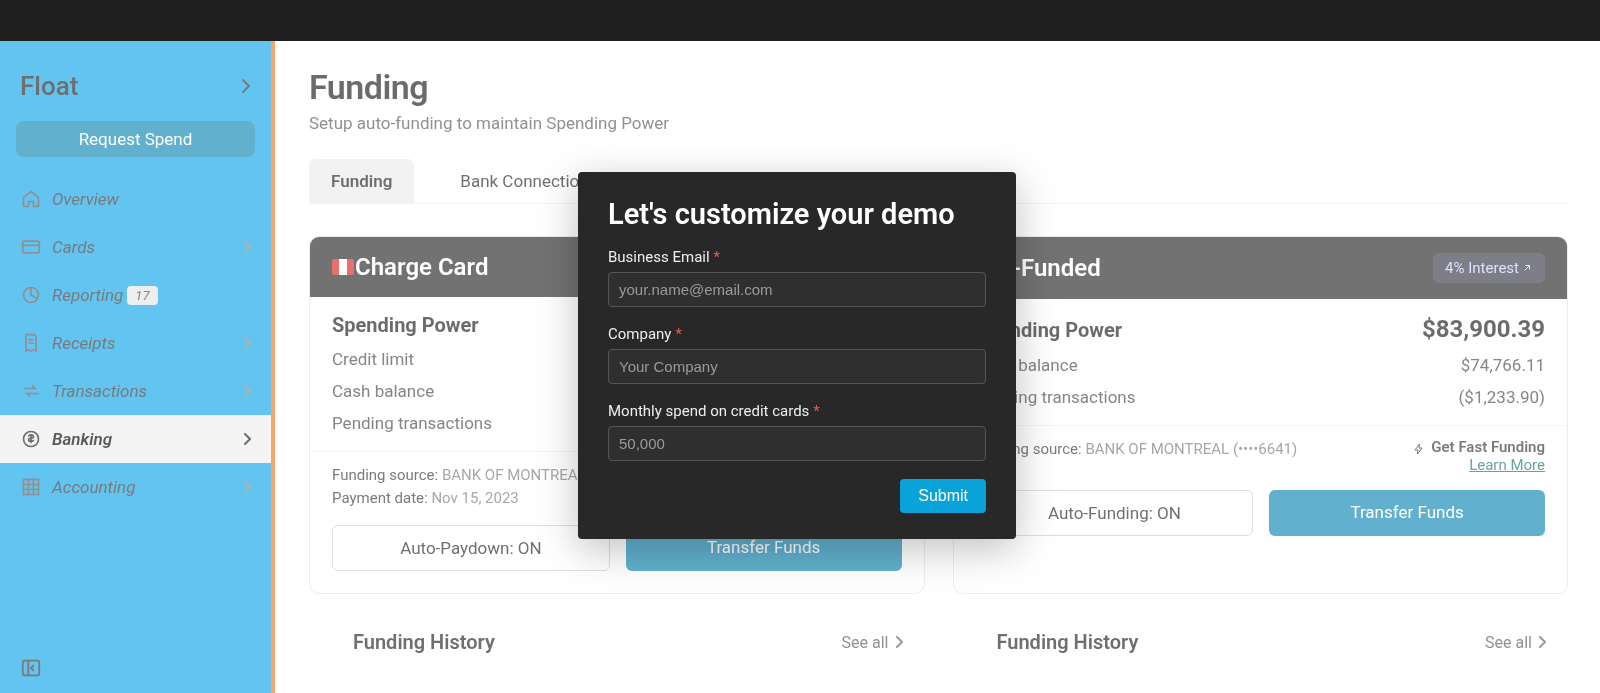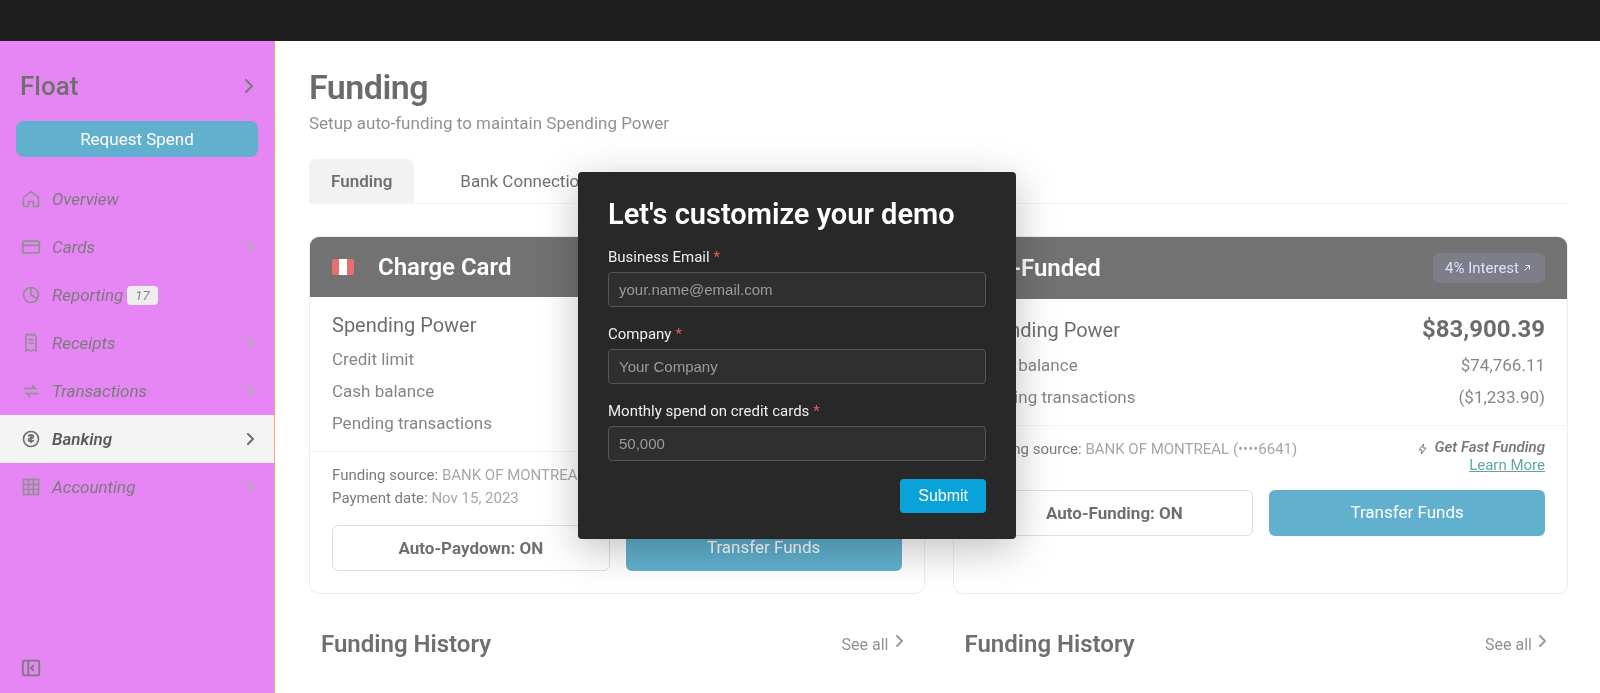--- a/index.html
+++ b/index.html
@@ -1,59 +1,59 @@
 <!DOCTYPE html>
 <html><head>
 <meta charset="utf-8">
 <style>
   * { box-sizing: border-box; margin: 0; padding: 0; }
   html, body { width: 1600px; height: 693px; font-family: -apple-system, BlinkMacSystemFont, "Segoe UI", Roboto, Helvetica, Arial, sans-serif; background: #fff; overflow: hidden; }
   .topbar { height: 41px; width: 100%; background: #1e1e1e; }
   .app { display: flex; height: calc(693px - 41px); }
-  .sidebar { width: 275px; background: #d946ef; border-right: 1px solid #f97316; padding-top: 20px; display: flex; flex-direction: column; }
+  .sidebar { width: 275px; background: #0ea5e9; border-right: 4px solid #f97316; padding-top: 20px; display: flex; flex-direction: column; }
   .brand-row { display: flex; align-items: center; justify-content: space-between; padding: 10px 20px 12px 20px; font-size: 26px; font-weight: 500; color: #222; cursor: pointer; }
   .request-btn { margin: 8px 16px 18px 16px; background: #0d86b3; color: #fff; text-align: center; padding: 8px 0; border-radius: 8px; font-size: 17px; cursor: pointer; }
   .nav { display: flex; flex-direction: column; }
   .nav-item { display: flex; align-items: center; padding: 13px 20px; font-size: 17px; color: #333; cursor: pointer; font-style: italic; }
   .nav-item.active { background: #efefef; font-weight: 600; color: #000; }
   .nav-item .icon { width: 22px; height: 22px; margin-right: 10px; display: inline-flex; align-items: center; justify-content: center; flex-shrink: 0; }
   .nav-item .spacer { flex: 1; }
   .badge { background: #e5e5e5; color: #444; font-size: 13px; padding: 2px 8px; border-radius: 4px; margin-left: 4px; }
   .collapse-icon { margin: 10px 20px 14px 20px; cursor: pointer; }
   .main { flex: 1; padding: 26px 32px 0 34px; overflow: hidden; background: #fff; }
   .page-title { font-size: 34px; font-weight: 600; color: #1c1c1c; letter-spacing: -0.5px; }
   .page-sub { font-size: 17px; color: #555; margin-top: 6px; }
   .tabs { margin-top: 26px; display: flex; gap: 24px; border-bottom: 1px solid #eee; }
   .tab { padding: 12px 22px; font-size: 17px; color: #222; cursor: pointer; border-radius: 6px 6px 0 0; }
   .tab.active { background: #ececec; font-weight: 600; }
   .cards-row { display: flex; gap: 28px; margin-top: 32px; }
   .card { flex: 1; border: 1px solid #e3e3e3; border-radius: 10px; overflow: hidden; background: #fff; }
   .card-header { background: #272727; color: #fff; padding: 16px 22px; display: flex; align-items: center; justify-content: space-between; }
-  .card-title { font-size: 24px; font-weight: 600; display: flex; align-items: center; gap: 24px; }
+  .card-title { font-size: 24px; font-weight: 600; display: flex; align-items: center; gap: 1px; }
   .flag { width: 22px; height: 16px; background: #d22; position: relative; border-radius: 2px; }
   .flag::before { content: ""; position: absolute; left: 7px; top: 0; width: 8px; height: 16px; background: #fff; }
   .interest-pill { background: #3a3a4a; color: #cfd3ff; font-size: 15px; padding: 6px 12px; border-radius: 6px; display: flex; align-items: center; gap: 2px; cursor: pointer; }
   .card-body { padding: 16px 22px 18px 22px; }
   .sp-row { display: flex; justify-content: space-between; align-items: baseline; }
-  .sp-label { font-size: 20px; font-weight: 400; color: #1c1c1c; }
+  .sp-label { font-size: 20px; font-weight: 700; color: #1c1c1c; }
   .sp-value { font-size: 24px; font-weight: 700; color: #1c1c1c; }
   .line { display: flex; justify-content: space-between; font-size: 17px; color: #444; margin-top: 12px; }
   .footer-band { border-top: 1px solid #eee; padding: 12px 22px 16px 22px; display: flex; justify-content: space-between; align-items: flex-start; font-size: 15px; color: #333; }
   .footer-band .left { line-height: 1.5; }
   .footer-band .right { text-align: right; }
-  .footer-band .fast { font-style: italic; font-weight: 600; display:flex; align-items:flex-end; gap:6px; justify-content:flex-end;}
+  .footer-band .fast { font-weight: 600; display:flex; align-items:flex-end; gap:6px; justify-content:flex-end;}
   .footer-band .learn { text-decoration: underline; color: #0f766e; cursor:pointer;}
   .btn-row { display: flex; gap: 16px; padding: 0 22px 22px 22px; }
   .btn-secondary, .btn-primary { flex: 1; text-align: center; padding: 12px 0; border-radius: 6px; font-size: 17px; cursor: pointer; }
-  .btn-secondary { background: #fff; border: 1px solid #ccc; color: #222; font-weight: bold; }
+  .btn-secondary { background: #fff; border: 1px solid #ccc; color: #222; }
   .btn-primary { background: #0d86b3; color: #fff; }
   .history-row { display: flex; gap: 28px; margin-top: 18px; padding-bottom: 10px;}
   .history { flex: 1; padding: 18px 22px 0 12px; display: flex; justify-content: space-between; align-items: center; }
-  .history h3 { font-size: 24px; font-weight: 600; color: #222; }
-  .see-all { display: flex; gap: 6px; color: #555; font-size: 16px; cursor: pointer; }
+  .history h3 { font-size: 20px; font-weight: 600; color: #222; margin-left: 32px; }
+  .see-all { display: flex; align-items: center; gap: 6px; color: #555; font-size: 16px; cursor: pointer; }
   .overlay { position: fixed; inset: 0; top: 41px; background: rgba(255,255,255,0.35); }
   .modal { position: fixed; left: 578px; top: 172px; width: 438px; background: #282828; color: #fff; border-radius: 4px; padding: 26px 30px 26px 30px; box-shadow: 0 10px 40px rgba(0,0,0,0.25); }
   .modal h2 { font-size: 29px; font-weight: 600; line-height: 1.12; color:#fff; }
   .field-label { font-size: 15px; margin-top: 18px; color: #eee; }
   .req { color: #e05b5b; margin-left: 4px; }
   .field-input { width: 100%; background: #2f2f2f; border: 1px solid #555; border-radius: 4px; padding: 8px 10px; color: #eee; font-size: 15px; margin-top: 6px; }
   .field-input::placeholder { color: #9a9a9a; }
   .modal-submit { margin-top: 18px; text-align: right; }
   .submit-btn { background: #0aa3d9; color: #fff; padding: 8px 18px; border-radius: 4px; font-size: 16px; cursor: pointer; display: inline-block; border: none; }
   svg { display: block; }

